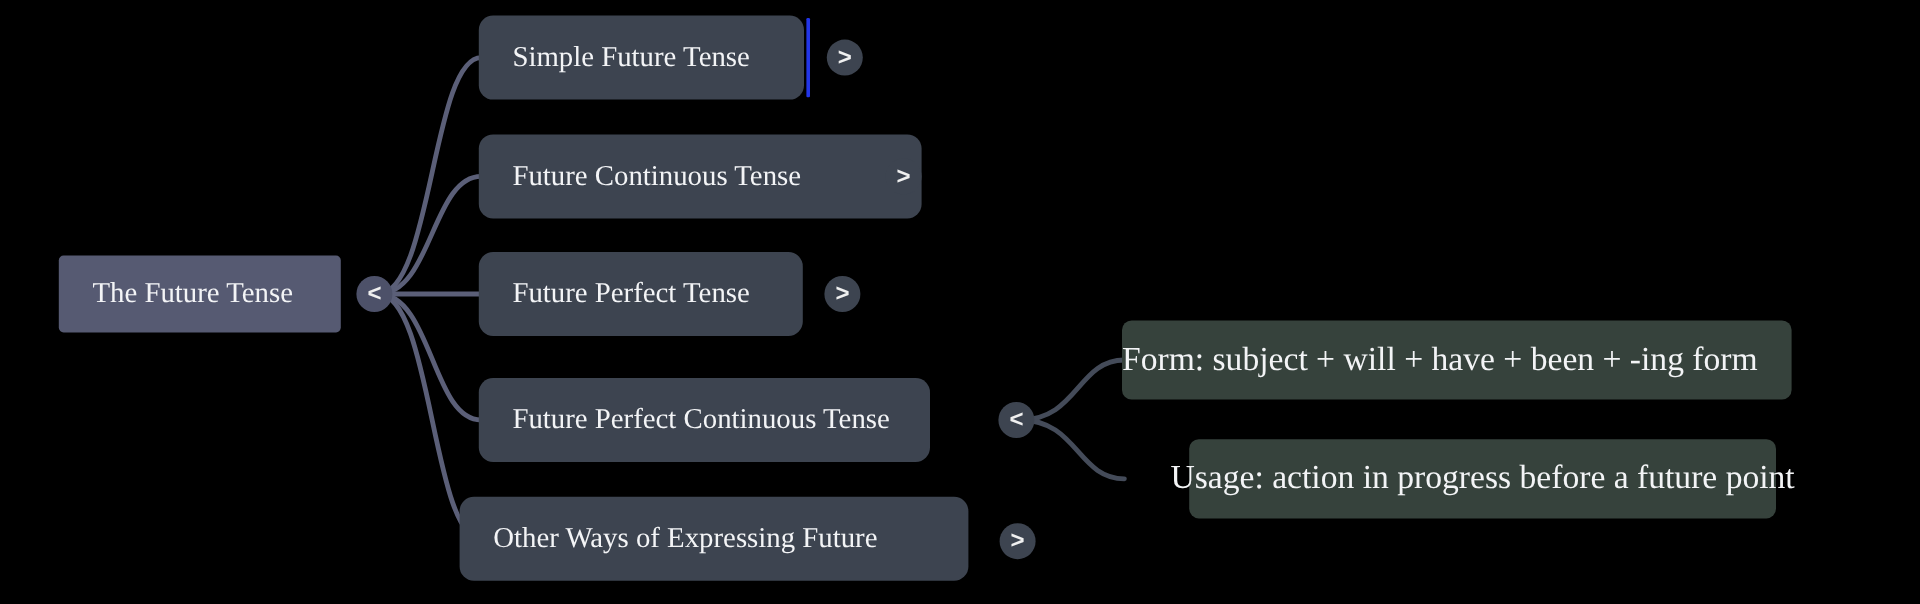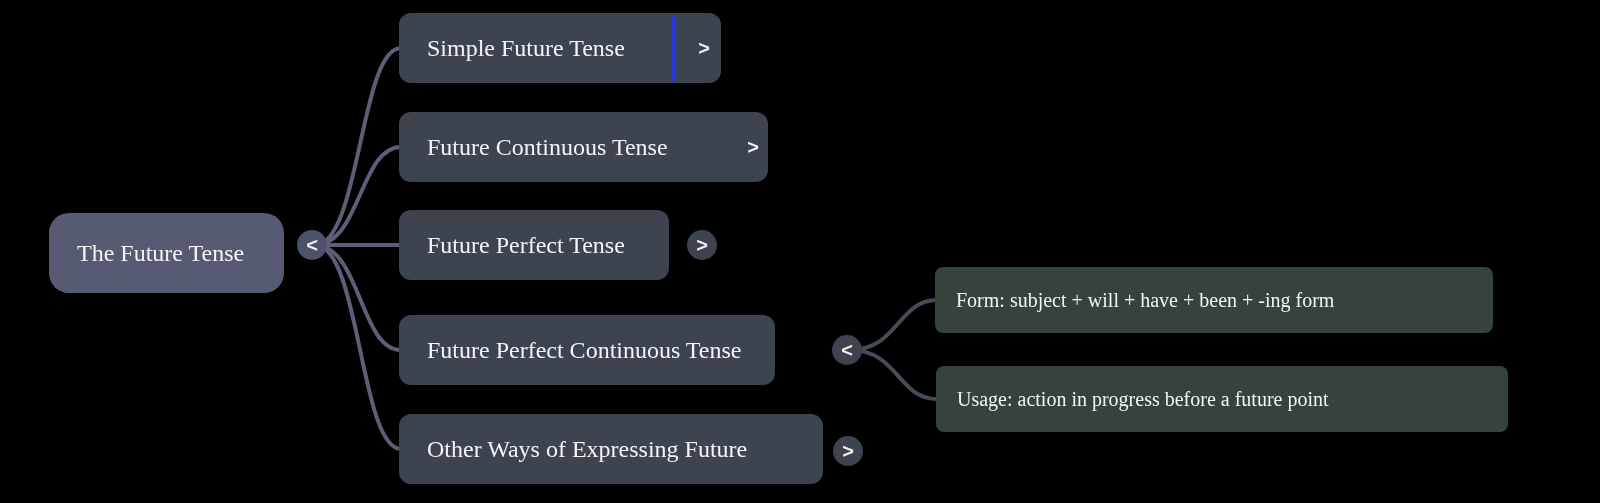--- a/index.html
+++ b/index.html
@@ -25,38 +25,37 @@
     position: absolute;
     display: flex;
     align-items: center;
     box-sizing: border-box;
     white-space: nowrap;
     color: #f3f4f6;
     z-index: 2;
   }
   .node--root {
     left: 49px; top: 213px;
-    width: 235px; height: 80px;
+    width: 235px; height: 64px;
     background: #565a72;
-    border-radius: 20px;
+    border-radius: 4px;
     padding-left: 28px;
     font-size: 24px;
   }
   .node--child {
     background: #3d4450;
     border-radius: 12px;
     padding-left: 28px;
     font-size: 24px;
     height: 70px;
   }
   .node--leaf {
     background: #36423c;
     border-radius: 8px;
-    padding-left: 21px;
-    font-size: 20px;
+    font-size: 28px;
     height: 66px;
   }
   .toggle {
     position: absolute;
     width: 30px; height: 30px;
     border-radius: 50%;
     display: flex;
     align-items: center;
     justify-content: center;
     font-family: "Liberation Sans", sans-serif;
@@ -100,21 +99,21 @@
     </g>
   </svg>
 
   <div class="node node--root">
     <span class="label">The Future Tense</span>
   </div>
   <div class="toggle toggle--root" style="left:297px; top:230px;">
     <span>&lt;</span>
   </div>
 
-  <div class="node node--child" style="left:399px; top:13px; width:322px;">
+  <div class="node node--child" style="left:399px; top:13px; width:271px;">
     <span class="label">Simple Future Tense</span>
   </div>
   <div class="selection-caret"></div>
   <div class="toggle toggle--child" style="left:689px; top:33px;">
     <span>&gt;</span>
   </div>
 
   <div class="node node--child" style="left:399px; top:112px; width:369px;">
     <span class="label">Future Continuous Tense</span>
   </div>
@@ -133,24 +132,24 @@
     <span class="label">Future Perfect Continuous Tense</span>
   </div>
   <div class="toggle toggle--child" style="left:832px; top:335px;">
     <span>&lt;</span>
   </div>
 
   <div class="node node--leaf" style="left:935px; top:267px; width:558px;">
     <span class="label">Form: subject + will + have + been + -ing form</span>
   </div>
 
-  <div class="node node--leaf" style="left:936px; top:366px; width:572px;">
+  <div class="node node--leaf" style="left:991px; top:366px; width:489px;justify-content:center;">
     <span class="label">Usage: action in progress before a future point</span>
   </div>
 
-  <div class="node node--child" style="left:399px; top:414px; width:424px;">
+  <div class="node node--child" style="left:383px; top:414px; width:424px;">
     <span class="label">Other Ways of Expressing Future</span>
   </div>
   <div class="toggle toggle--child" style="left:833px; top:436px;">
     <span>&gt;</span>
   </div>
 
 </div>
 
 </body></html>

